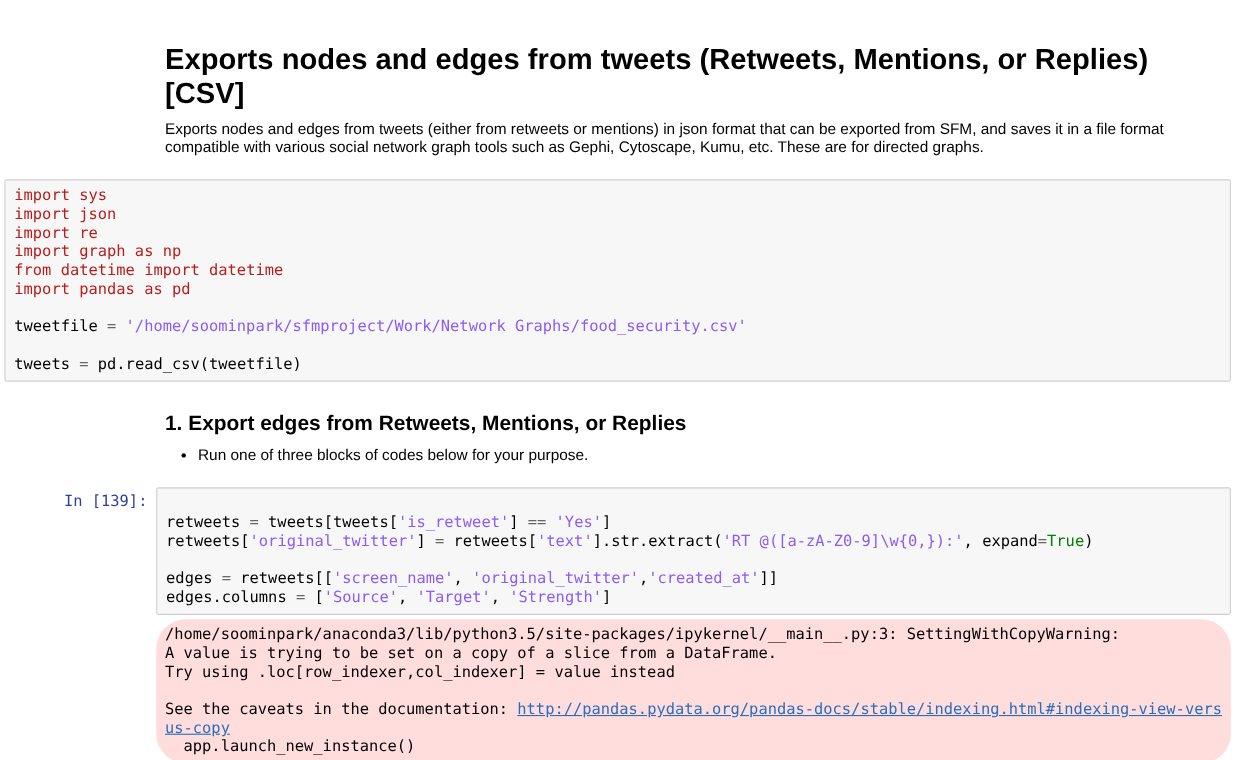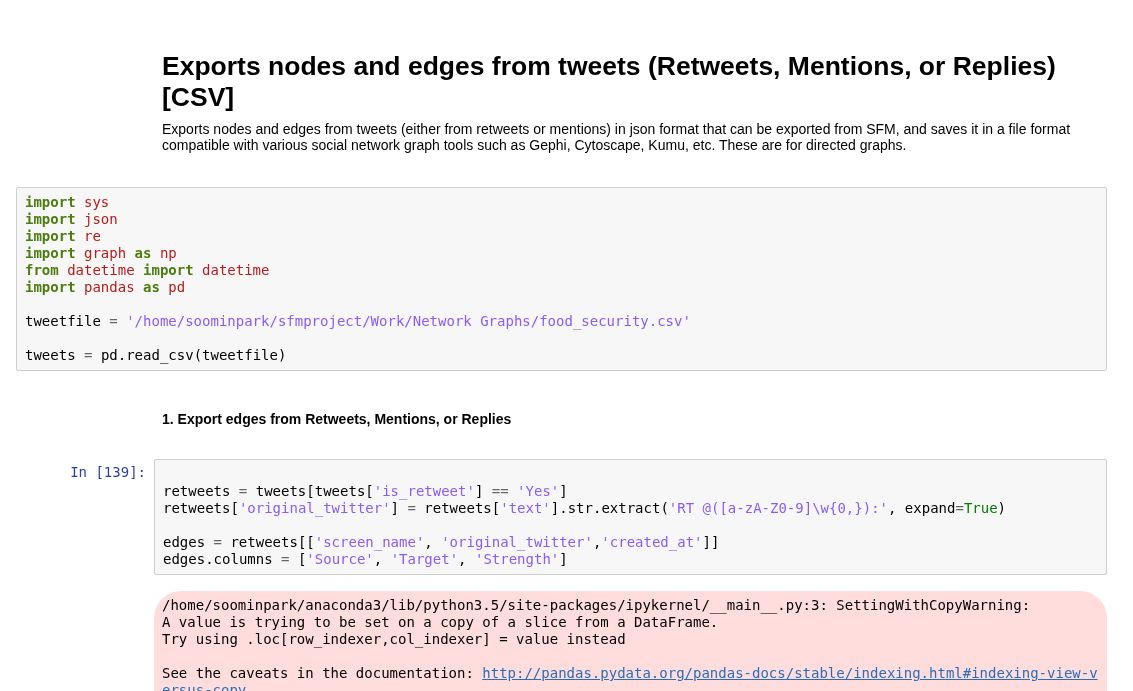--- a/index.html
+++ b/index.html
@@ -8,21 +8,21 @@
     color: #000;
     margin: 0;
     padding: 0;
     background: #fff;
   }
   .notebook {
     padding: 15px 0;
   }
   .cell {
     display: flex;
-    margin: 16px;
+    margin: 4px;
     padding: 4px 0;
   }
   .prompt {
     width: 130px;
     min-width: 130px;
     text-align: right;
     padding: 5px 8px 5px 0;
     font-family: monospace;
     font-size: 14px;
   }
@@ -57,28 +57,28 @@
     line-height: 17px;
     white-space: pre-wrap;
     word-break: break-all;
   }
   h1 {
     font-size: 26.5px;
     font-weight: bold;
     margin: 16px 0 8px;
   }
   h2 {
-    font-size: 14px;
+    font-size: 19px;
     font-weight: bold;
     margin: 16px 0 8px;
   }
   p { margin: 0 0 10px; }
   ul { margin: 0 0 10px; padding-left: 30px; }
   li { margin: 2px 0; }
-  .k  { color: #4d7c0f; font-weight: bold; } 
+  .k  { color: #b91c1c; font-weight: normal; } 
   .nn { color: #b91c1c; } 
   .s  { color: #8b5cf6; } 
   .o  { color: #666; } 
   .c  { color: #408080; font-style: italic; } 
   .kc { color: #008000; font-weight: normal; } 
   .p  { color: #000; } 
   a   { color: #2A6EBB; text-decoration: underline; }
 </style>
 </head>
 <body>
@@ -107,20 +107,23 @@
 
 tweets <span class="o">=</span> pd<span class="p">.</span>read_csv<span class="p">(</span>tweetfile<span class="p">)</span></pre>
       </div>
     </div>
   </div>
 
   <div class="cell text-cell">
     <div class="prompt"></div>
     <div class="cell-content">
       <h2>1. Export edges from Retweets, Mentions, or Replies</h2>
+      <ul>
+        <li>Run one of three blocks of codes below for your purpose.</li>
+      </ul>
     </div>
   </div>
 
   <div class="cell" style="padding-bottom:0">
     <div class="prompt input-prompt">In [139]:</div>
     <div class="cell-content">
       <div class="input-area">
         <pre>
 
 retweets <span class="o">=</span> tweets<span class="p">[</span>tweets<span class="p">[</span><span class="s">'is_retweet'</span><span class="p">]</span> <span class="o">==</span> <span class="s">'Yes'</span><span class="p">]</span>

